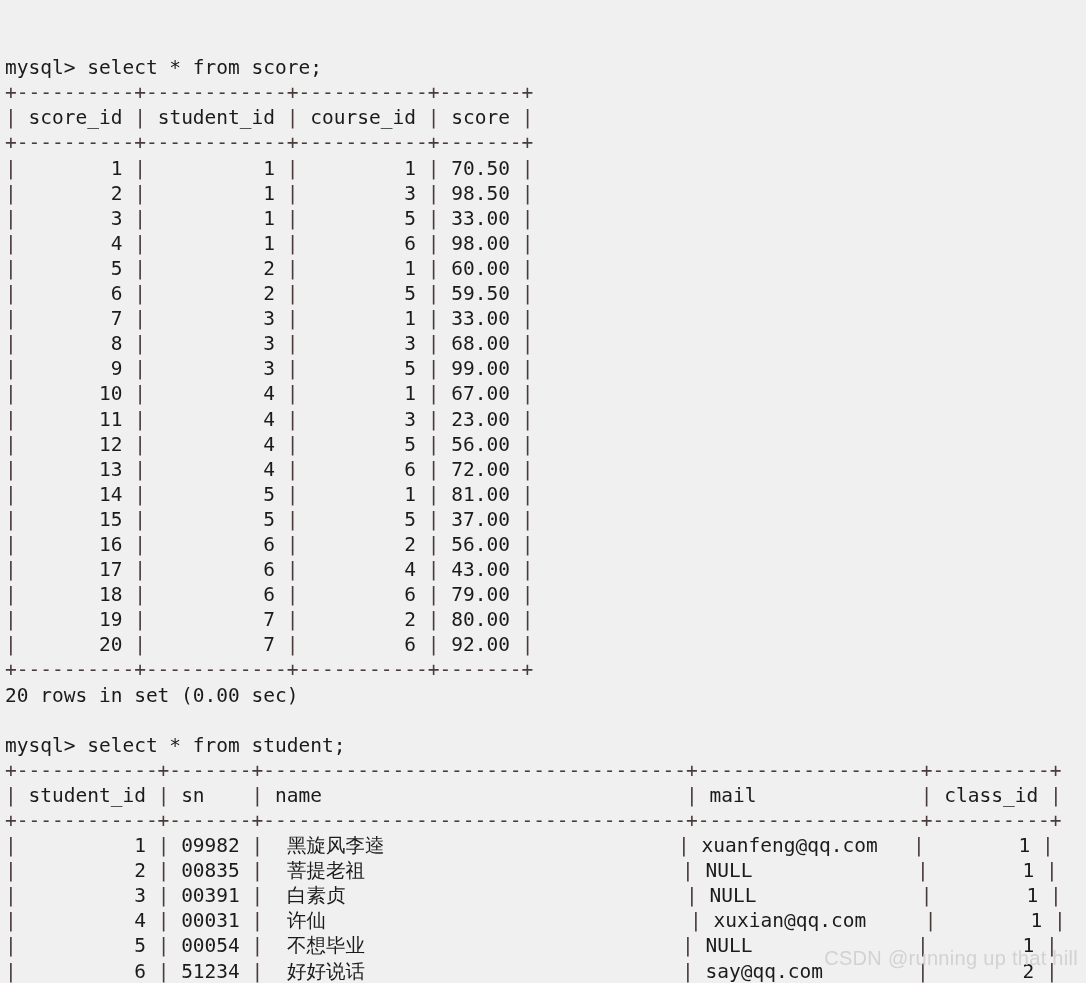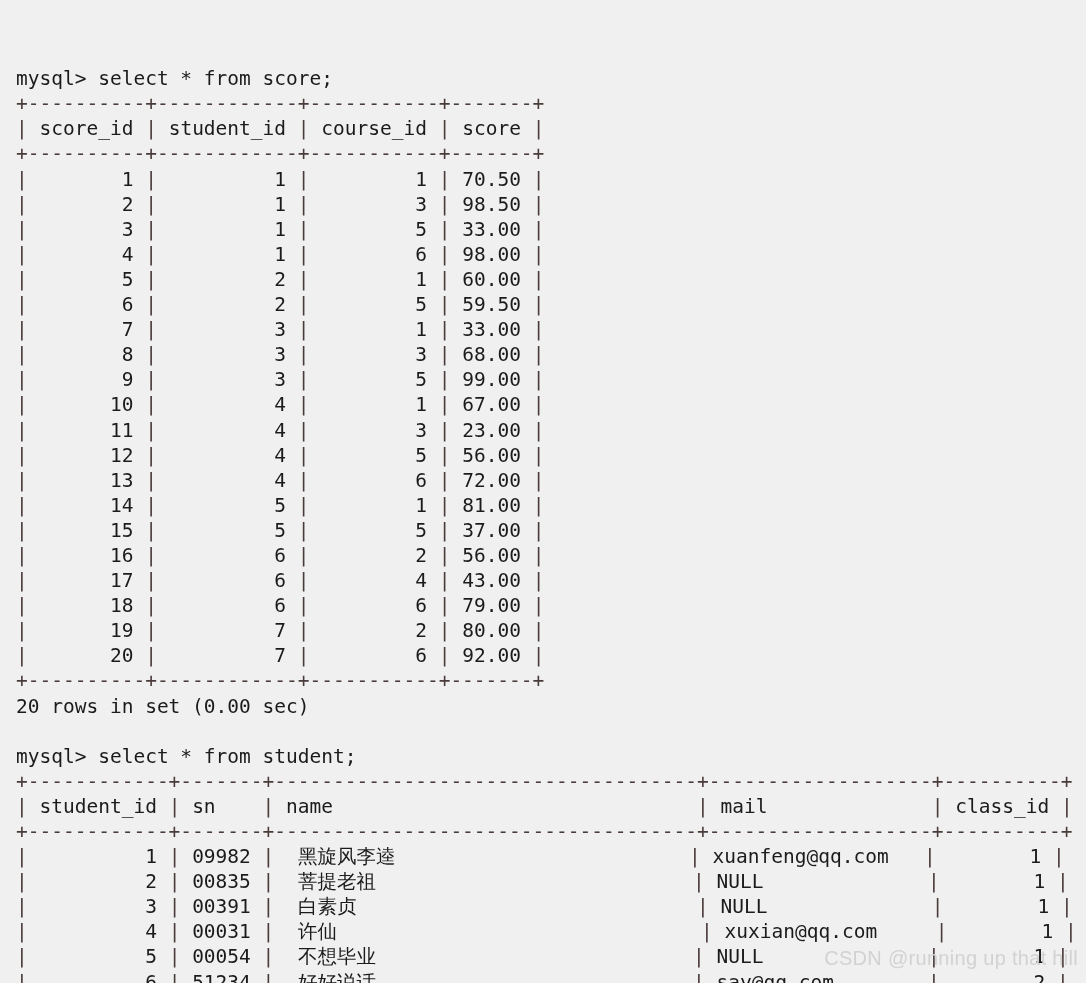--- a/index.html
+++ b/index.html
@@ -17,21 +17,21 @@
     position: relative;
     width: 1086px;
     height: 983px;
     background: #f0f0f0;
     color: #1b1b1b;
     font-family: "DejaVu Sans Mono", "Liberation Mono", monospace;
     font-size: 19.5px;
     line-height: 25.1px;
     letter-spacing: 0px;
     white-space: pre;
-    padding: 16px;
+    padding: 5px;
     box-sizing: border-box;
   }
   .line {
     white-space: pre;
     height: 25.1px;
     font-variant-ligatures: none;
   }
   .rule {
     color: #4a3b3b;
   }

